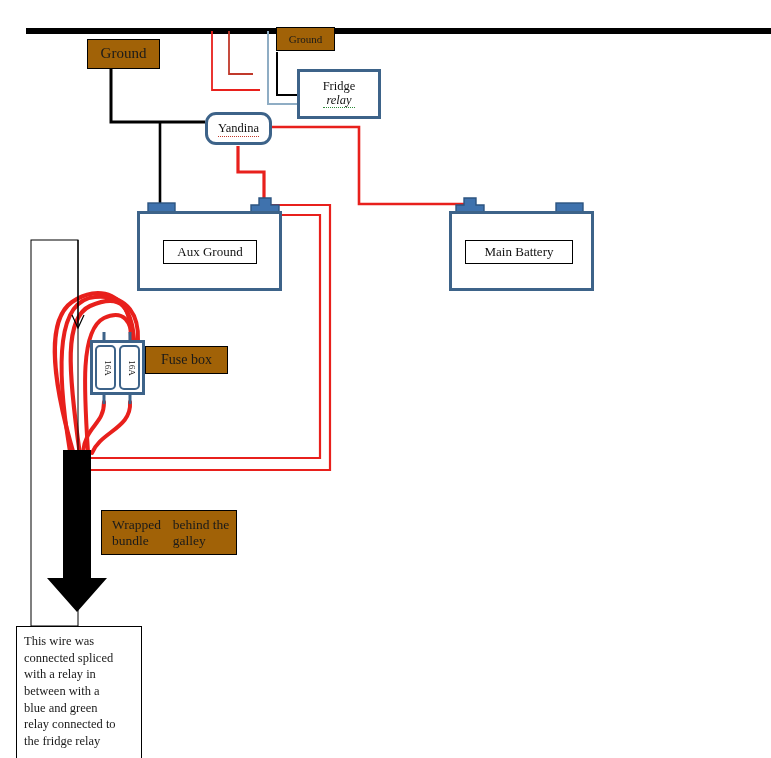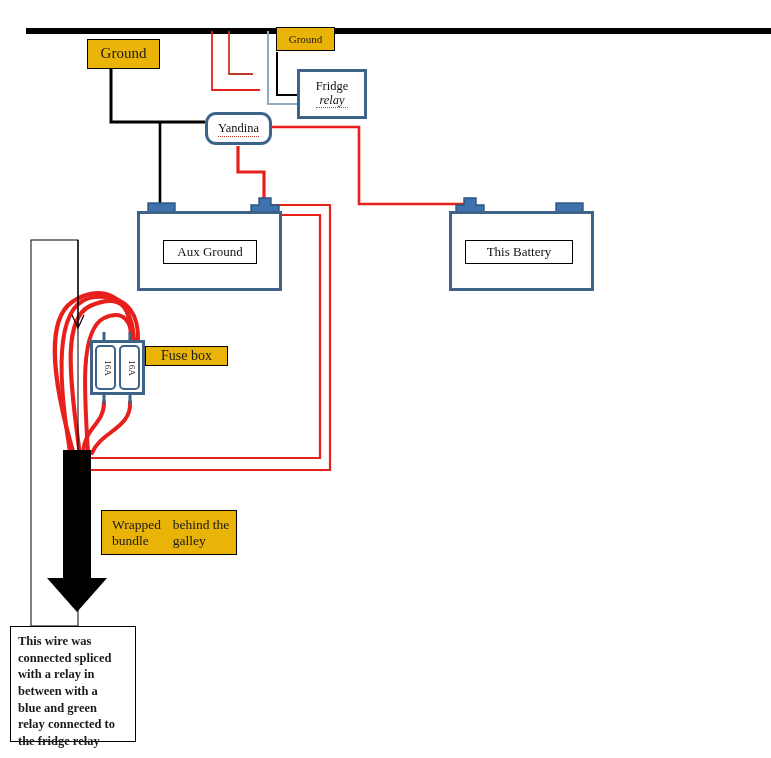--- a/index.html
+++ b/index.html
@@ -1,20 +1,20 @@
 <!DOCTYPE html>
 <html><head>
 <meta charset="utf-8">
 <style>
   html,body{margin:0;padding:0;background:#ffffff;}
   body{width:771px;height:758px;overflow:hidden;
        font-family:"Liberation Serif","DejaVu Serif",serif;}
   #stage{position:relative;width:771px;height:758px;background:#fff;}
   #svgwrap{position:absolute;left:0;top:0;width:771px;height:758px;}
-  .lbl{position:absolute;background:#eab308;border:1px solid #000;
+  .lbl{position:absolute;background:#a16207;border:1px solid #000;
        color:#1a1a1a;box-sizing:border-box;
        display:flex;align-items:center;justify-content:center;
        text-align:center;line-height:1.18;}
   .lbl-left{justify-content:flex-start;text-align:left;}
   .inner-lbl{position:absolute;background:#ffffff;border:1px solid #000;
        color:#111;box-sizing:border-box;display:flex;align-items:center;
        justify-content:center;text-align:center;}
   .boxed-unit{position:absolute;box-sizing:border-box;
        border:3px solid #3d6389;background:#ffffff;color:#111;
        display:flex;align-items:center;justify-content:center;
@@ -109,63 +109,63 @@
   </svg>
 
   <div class="lbl" style="left:87px;top:39px;width:73px;height:30px;font-size:15px;">
     <span>Ground</span>
   </div>
 
   <div class="lbl" style="left:276px;top:27px;width:59px;height:24px;font-size:11px;">
     <span>Ground</span>
   </div>
 
-  <div class="boxed-unit" style="left:297px;top:69px;width:70px;height:50px;font-size:12.5px;">
+  <div class="boxed-unit" style="left:297px;top:69px;width:84px;height:50px;font-size:12.5px;">
     <div style="display:flex;flex-direction:column;">
       <span>Fridge</span>
       <span style="border-bottom:1px dotted #2f8a3a;font-style:italic;">relay</span>
     </div>
   </div>
 
   <div class="rounded-unit" style="left:205px;top:112px;width:67px;height:33px;font-size:12.5px;">
     <span style="border-bottom:1px dotted #c0392b;">Yandina</span>
   </div>
 
   <div class="boxed-unit" style="left:137px;top:211px;width:145px;height:80px;"></div>
   <div class="inner-lbl" style="left:163px;top:240px;width:94px;height:24px;font-size:13px;">
     <span>Aux Ground</span>
   </div>
 
   <div class="boxed-unit" style="left:449px;top:211px;width:145px;height:80px;"></div>
   <div class="inner-lbl" style="left:465px;top:240px;width:108px;height:24px;font-size:13px;">
-    <span>This Battery</span>
+    <span>Main Battery</span>
   </div>
 
   <div class="boxed-unit" style="left:90px;top:340px;width:55px;height:55px;"></div>
   <div style="position:absolute;left:95px;top:345px;width:21px;height:45px;
               box-sizing:border-box;border:2px solid #3d6389;border-radius:5px;background:#fff;">
     <span class="fuse-label" style="left:-4px;top:16px;width:29px;text-align:center;">16A</span>
   </div>
   <div style="position:absolute;left:119px;top:345px;width:21px;height:45px;
               box-sizing:border-box;border:2px solid #3d6389;border-radius:5px;background:#fff;">
     <span class="fuse-label" style="left:-4px;top:16px;width:29px;text-align:center;">16A</span>
   </div>
 
-  <div class="lbl" style="left:145px;top:346px;width:83px;height:20px;font-size:14px;">
+  <div class="lbl" style="left:145px;top:346px;width:83px;height:28px;font-size:14px;">
     <span>Fuse box</span>
   </div>
 
   <div class="lbl lbl-left" style="left:101px;top:510px;width:136px;height:45px;font-size:13.5px;padding-left:10px;">
     <div style="display:flex;flex-direction:row;">
       <span>Wrapped bundle</span>
       <span>behind the galley</span>
     </div>
   </div>
 
-  <div class="note-box" style="left:10px;top:626px;width:126px;height:116px;font-weight:bold;">
+  <div class="note-box" style="left:16px;top:626px;width:126px;height:133px;">
     <div>This wire was</div>
     <div>connected spliced</div>
     <div>with a relay in</div>
     <div>between with a</div>
     <div>blue and green</div>
     <div>relay connected to</div>
     <div>the fridge relay</div>
   </div>
 
 </div>

